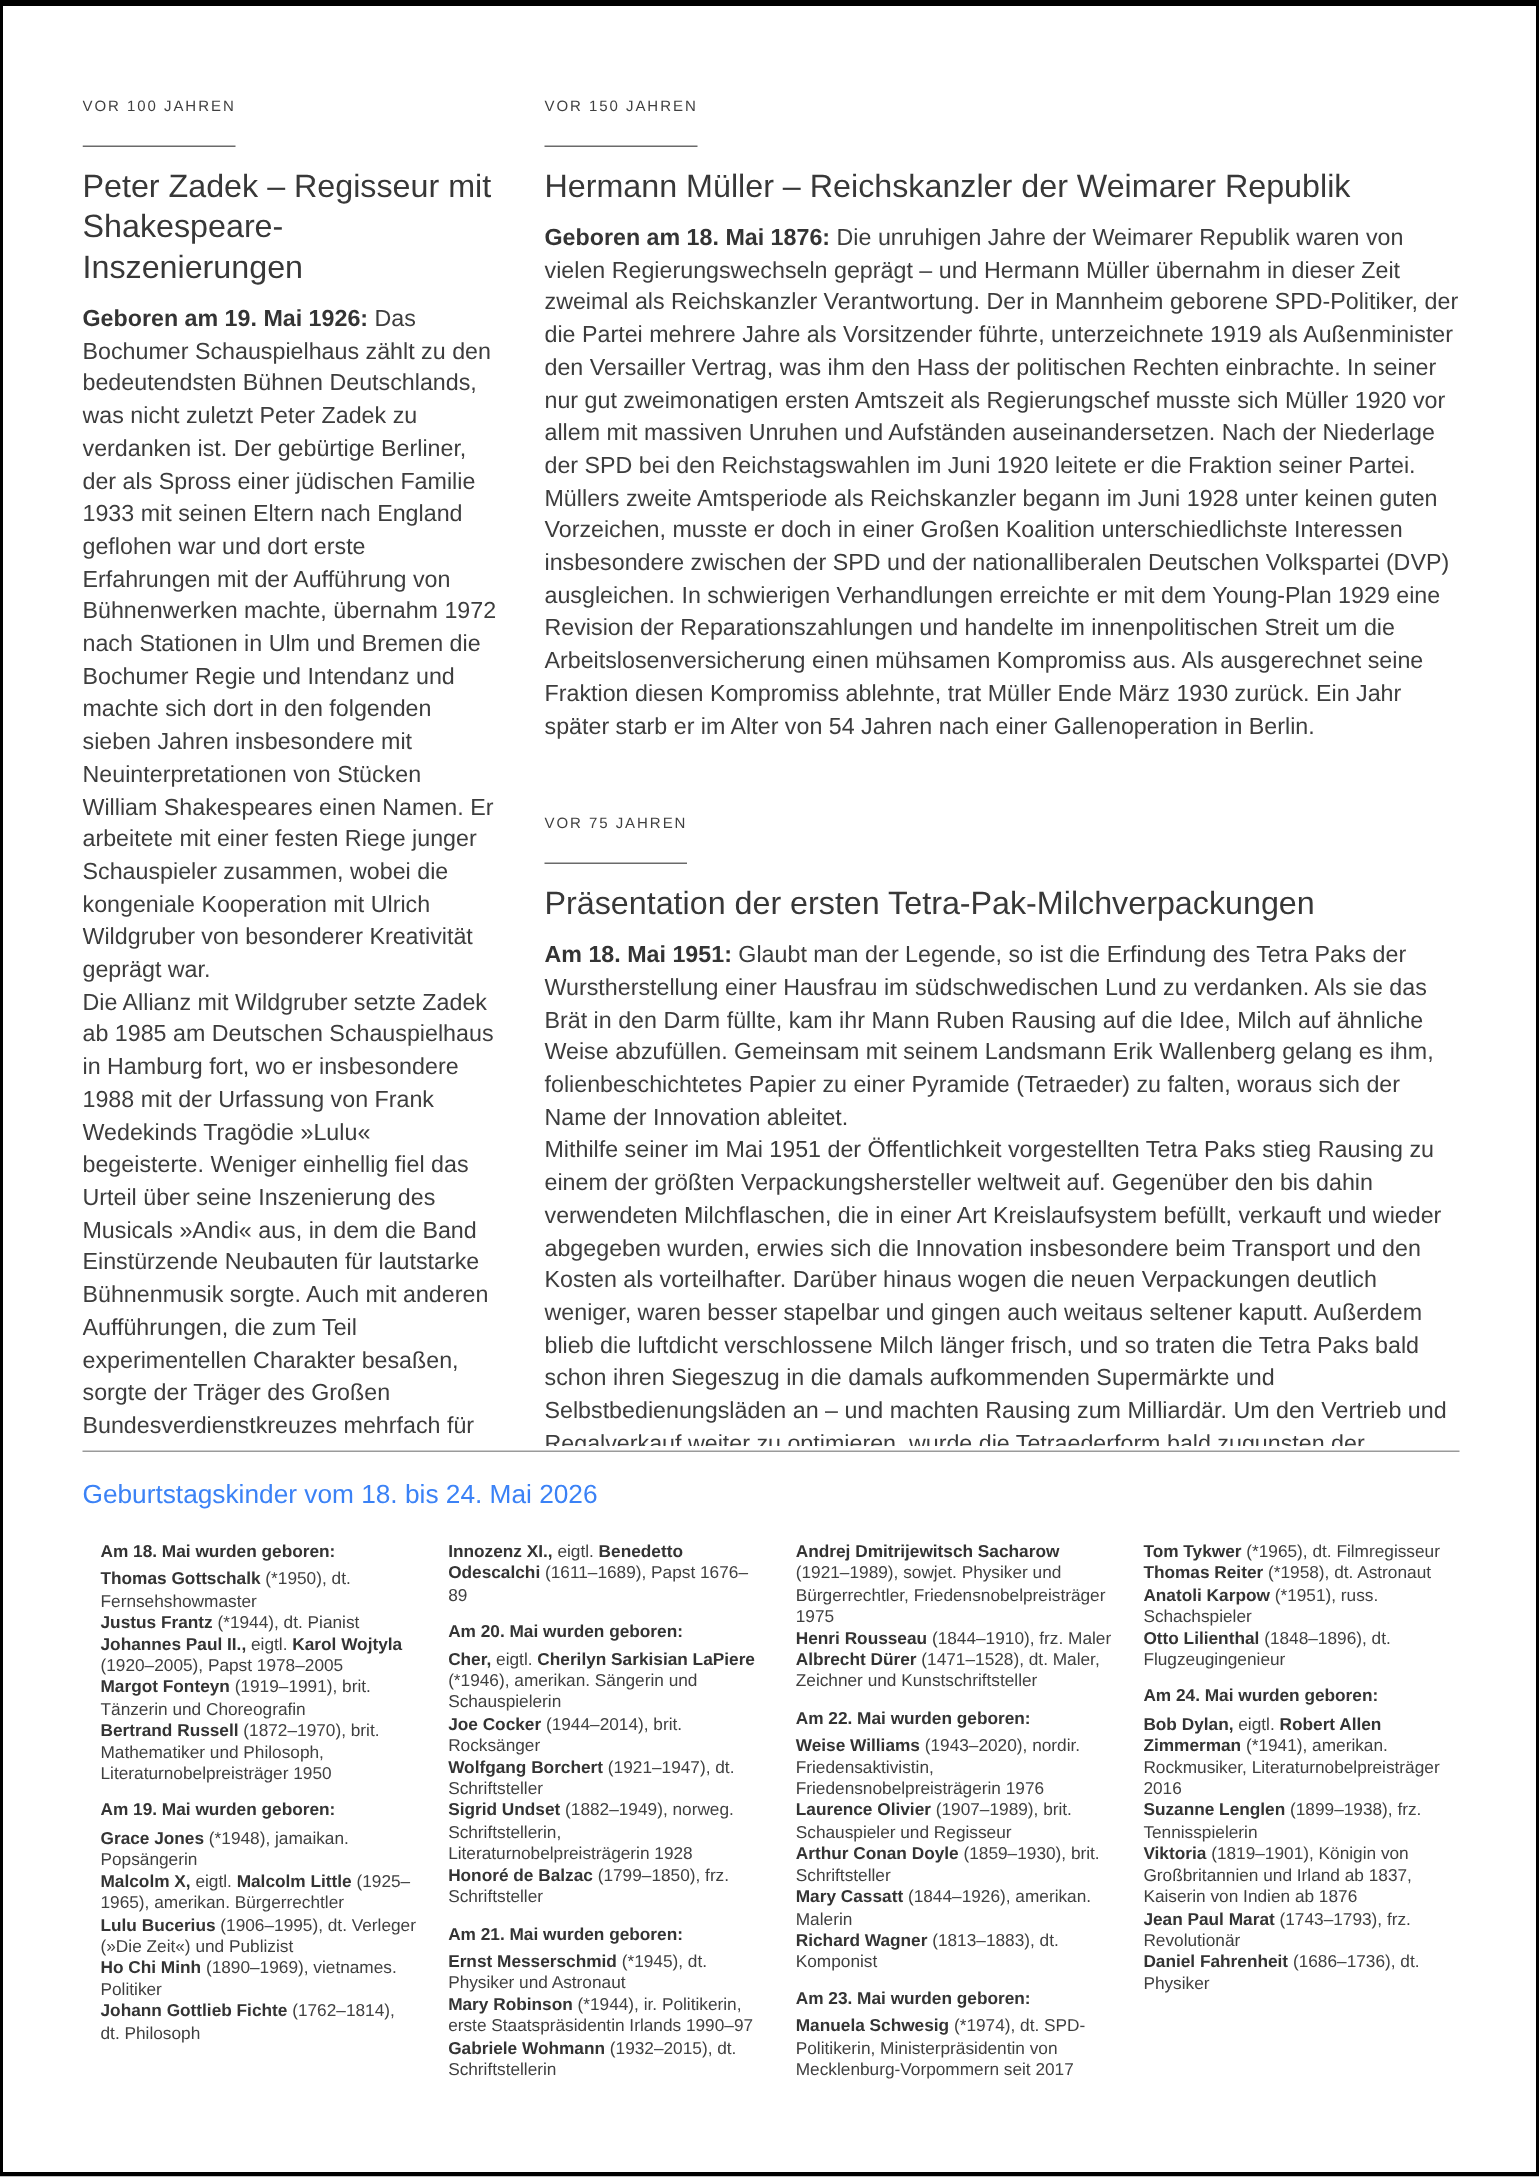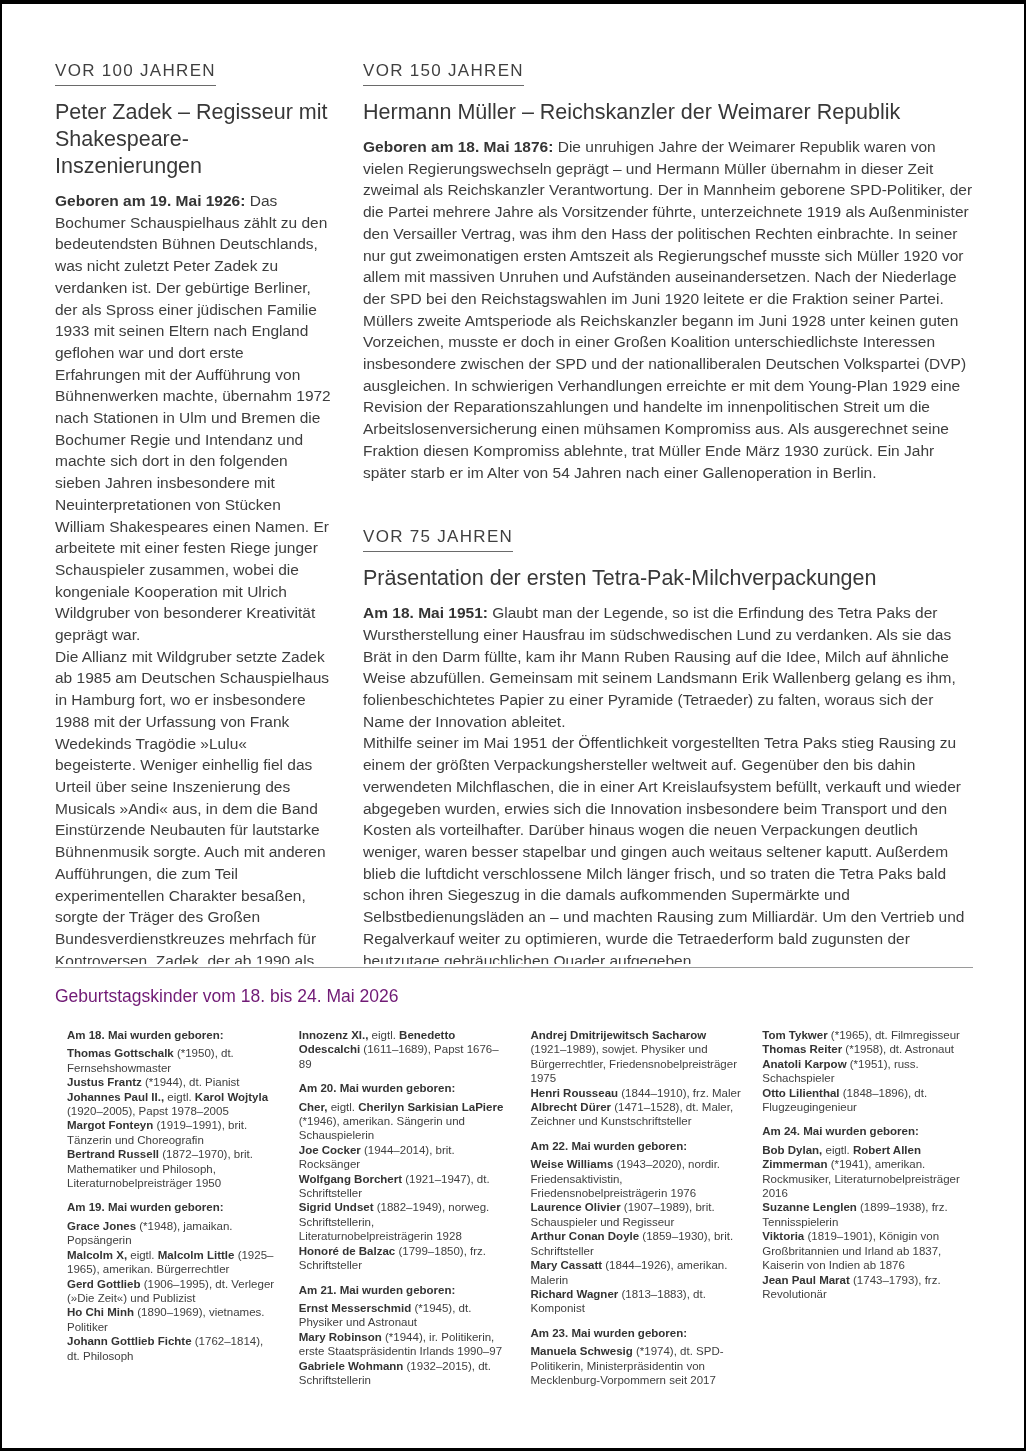--- a/index.html
+++ b/index.html
@@ -12,35 +12,35 @@
     padding:57px 51px 0 53px;
     font-family:"Liberation Sans","DejaVu Sans",sans-serif;
     color:#3c3c3c;
     overflow:hidden;
   }
   .top-grid{display:flex;gap:31px;height:903px;overflow:hidden;}
   .col-left{width:277px;flex:0 0 277px;}
   .col-right{flex:1;min-width:0;}
   .kicker{
     display:inline-block;
-    font-size:17px;letter-spacing:1.3px;color:#3f3f3f;
-    border-bottom:1px solid #6a6a6a;padding-bottom:4px;
+    font-size:10px;letter-spacing:1.3px;color:#3f3f3f;
+    border-bottom:1px solid #6a6a6a;padding-bottom:20px;
   }
   .title{
     font-size:21.5px;line-height:27px;font-weight:400;color:#383838;
     margin:13px 0 10px 0;
   }
   .body{font-size:15.5px;line-height:21.7px;color:#3d3d3d;
         hyphens:auto;-webkit-hyphens:auto;}
   .para{margin:0;}
   .para b{font-weight:bold;color:#343434;}
   article.second{margin-top:44px;}
   .footer{position:absolute;left:53px;right:51px;top:963px;}
   .rule{border-top:1px solid #9a9a9a;height:0;margin:0 0 18px 0;}
-  .footer-heading{font-size:17.5px;line-height:21px;font-weight:400;color:#701a75;margin:0 0 21px 0;}
+  .footer-heading{font-size:17.5px;line-height:21px;font-weight:400;color:#3b82f6;margin:0 0 21px 0;}
   .bday-grid{display:flex;gap:21px;margin-left:12px;}
   .bday-col{flex:1;min-width:0;font-size:11.5px;line-height:14.4px;color:#404040;}
   .bday-heading{font-weight:bold;margin:10px 0 4px 0;color:#343434;}
   .bday-col > .bday-heading:first-child{margin-top:0;}
   .bday-entry{margin:0;}
   .bday-entry .bold{font-weight:bold;color:#343434;}
 </style>
 </head>
 <body>
 
@@ -88,21 +88,21 @@
       <div class="bday-col">
           <div class="bday-heading">Am 18. Mai wurden geboren:</div>
           <div class="bday-entry"><span class="bold">Thomas Gottschalk</span><span> (*1950), dt. Fernsehshowmaster</span></div>
           <div class="bday-entry"><span class="bold">Justus Frantz</span><span> (*1944), dt. Pianist</span></div>
           <div class="bday-entry"><span class="bold">Johannes Paul II.,</span><span> eigtl. </span><span class="bold">Karol Wojtyla</span><span> (1920–2005), Papst 1978–2005</span></div>
           <div class="bday-entry"><span class="bold">Margot Fonteyn</span><span> (1919–1991), brit. Tänzerin und Choreografin</span></div>
           <div class="bday-entry"><span class="bold">Bertrand Russell</span><span> (1872–1970), brit. Mathematiker und Philosoph, Literaturnobelpreisträger 1950</span></div>
           <div class="bday-heading">Am 19. Mai wurden geboren:</div>
           <div class="bday-entry"><span class="bold">Grace Jones</span><span> (*1948), jamaikan. Popsängerin</span></div>
           <div class="bday-entry"><span class="bold">Malcolm X,</span><span> eigtl. </span><span class="bold">Malcolm Little</span><span> (1925–1965), amerikan. Bürgerrechtler</span></div>
-          <div class="bday-entry"><span class="bold">Gerd Gottlieb</span><span> (1906–1995), dt. Verleger (»Die Zeit«) und Publizist</span></div>
+          <div class="bday-entry"><span class="bold">Lulu Bucerius</span><span> (1906–1995), dt. Verleger (»Die Zeit«) und Publizist</span></div>
           <div class="bday-entry"><span class="bold">Ho Chi Minh</span><span> (1890–1969), vietnames. Politiker</span></div>
           <div class="bday-entry"><span class="bold">Johann Gottlieb Fichte</span><span> (1762–1814), dt. Philosoph</span></div>
         </div>
       <div class="bday-col">
           <div class="bday-entry"><span class="bold">Innozenz XI.,</span><span> eigtl. </span><span class="bold">Benedetto Odescalchi</span><span> (1611–1689), Papst 1676–89</span></div>
           <div class="bday-heading">Am 20. Mai wurden geboren:</div>
           <div class="bday-entry"><span class="bold">Cher,</span><span> eigtl. </span><span class="bold">Cherilyn Sarkisian LaPiere</span><span> (*1946), amerikan. Sängerin und Schauspielerin</span></div>
           <div class="bday-entry"><span class="bold">Joe Cocker</span><span> (1944–2014), brit. Rocksänger</span></div>
           <div class="bday-entry"><span class="bold">Wolfgang Borchert</span><span> (1921–1947), dt. Schriftsteller</span></div>
           <div class="bday-entry"><span class="bold">Sigrid Undset</span><span> (1882–1949), norweg. Schriftstellerin, Literaturnobelpreisträgerin 1928</span></div>
@@ -128,17 +128,18 @@
       <div class="bday-col">
           <div class="bday-entry"><span class="bold">Tom Tykwer</span><span> (*1965), dt. Filmregisseur</span></div>
           <div class="bday-entry"><span class="bold">Thomas Reiter</span><span> (*1958), dt. Astronaut</span></div>
           <div class="bday-entry"><span class="bold">Anatoli Karpow</span><span> (*1951), russ. Schachspieler</span></div>
           <div class="bday-entry"><span class="bold">Otto Lilienthal</span><span> (1848–1896), dt. Flugzeugingenieur</span></div>
           <div class="bday-heading">Am 24. Mai wurden geboren:</div>
           <div class="bday-entry"><span class="bold">Bob Dylan,</span><span> eigtl. </span><span class="bold">Robert Allen Zimmerman</span><span> (*1941), amerikan. Rockmusiker, Literaturnobelpreisträger 2016</span></div>
           <div class="bday-entry"><span class="bold">Suzanne Lenglen</span><span> (1899–1938), frz. Tennisspielerin</span></div>
           <div class="bday-entry"><span class="bold">Viktoria</span><span> (1819–1901), Königin von Großbritannien und Irland ab 1837, Kaiserin von Indien ab 1876</span></div>
           <div class="bday-entry"><span class="bold">Jean Paul Marat</span><span> (1743–1793), frz. Revolutionär</span></div>
+          <div class="bday-entry"><span class="bold">Daniel Fahrenheit</span><span> (1686–1736), dt. Physiker</span></div>
         </div>
     </div>
   </div>
 
 </div>
 
 </body></html>

